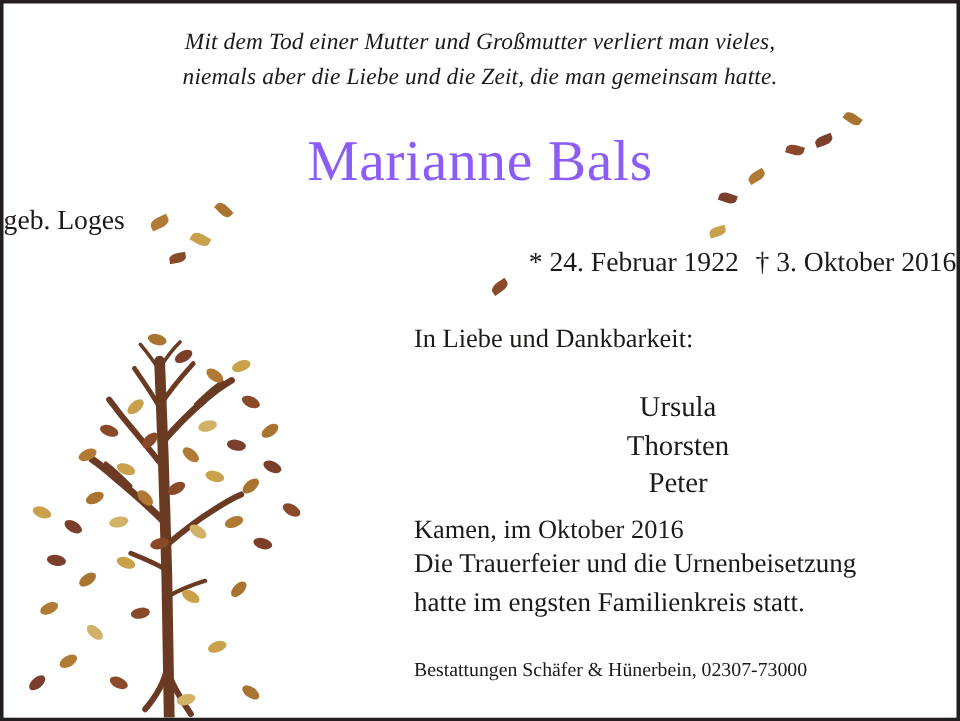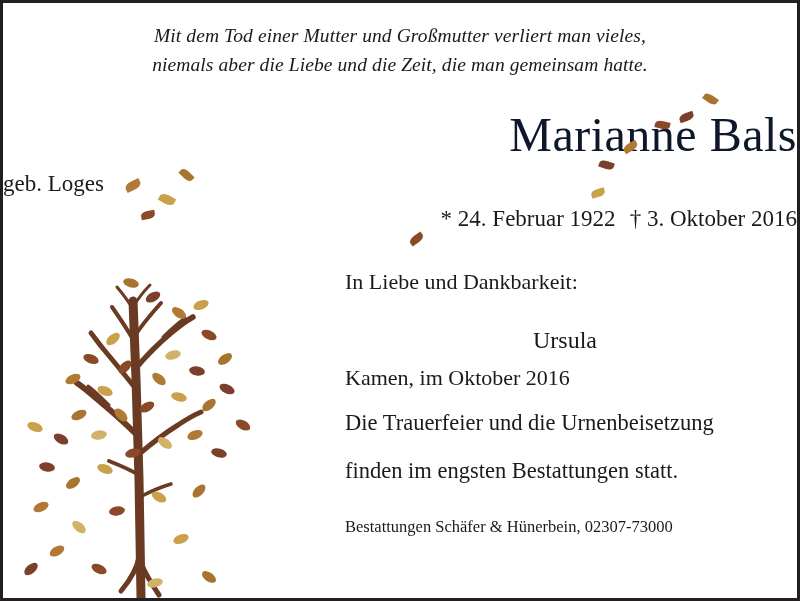--- a/index.html
+++ b/index.html
@@ -39,23 +39,23 @@
     letter-spacing: 0.1px;
   }
   .motto div { white-space: nowrap; }
 
   
   .name {
     position: absolute;
     top: 104px;
     left: 0;
     width: 100%;
-    text-align: right;
+    text-align: center;
     font-size: 48px;
-    color: #0f172a;
+    color: #8b5cf6;
     letter-spacing: 0.5px;
   }
   .born-name {
     position: absolute;
     top: 168px;
     left: 0;
     width: 100%;
     font-size: 23px;
     color: #1c1a18;
   }
@@ -89,21 +89,21 @@
     text-align: center;
   }
   .place-date {
     font-size: 22px;
   }
   .ceremony {
     font-size: 22.5px;
     line-height: 1.42;
     margin-bottom: 30px;
   }
-  .ceremony div { white-space: nowrap; margin-top: 16px; }
+  .ceremony div { white-space: nowrap; }
   .undertaker {
     font-size: 16.5px;
   }
 
   
   .art {
     position: absolute;
     left: 10px;
     top: 236px;
     width: 330px;
@@ -128,25 +128,27 @@
     <div class="name">Marianne Bals</div>
     <div class="born-name">geb. Loges</div>
     <div class="dates">
       <span>* 24. Februar 1922</span><span class="sep"></span><span>† 3. Oktober 2016</span>
     </div>
 
     <div class="col">
       <div class="dedication">In Liebe und Dankbarkeit:</div>
       <div class="survivors">
         <div>Ursula</div>
+        <div>Thorsten</div>
+        <div>Peter</div>
       </div>
       <div class="place-date">Kamen, im Oktober 2016</div>
       <div class="ceremony">
         <div>Die Trauerfeier und die Urnenbeisetzung</div>
-        <div>finden im engsten Bestattungen statt.</div>
+        <div>hatte im engsten Familienkreis statt.</div>
       </div>
       <div class="undertaker">Bestattungen Schäfer &amp; Hünerbein, 02307-73000</div>
     </div>
 
     <div class="art">
       <svg width="330" height="360" viewBox="0 0 330 360">
         <g stroke="#6b3a22" fill="none" stroke-linecap="round">
           <path d="M128 358 C127 320 127 280 126 240 C125 200 124 170 123 140 C122 110 121 85 120 62" stroke-width="9"></path>
           <path d="M124 196 C110 182 96 170 84 160 C76 153 70 148 64 144" stroke-width="6"></path>
           <path d="M123 150 C112 136 102 124 92 112 C86 105 82 99 78 94" stroke-width="5"></path>

